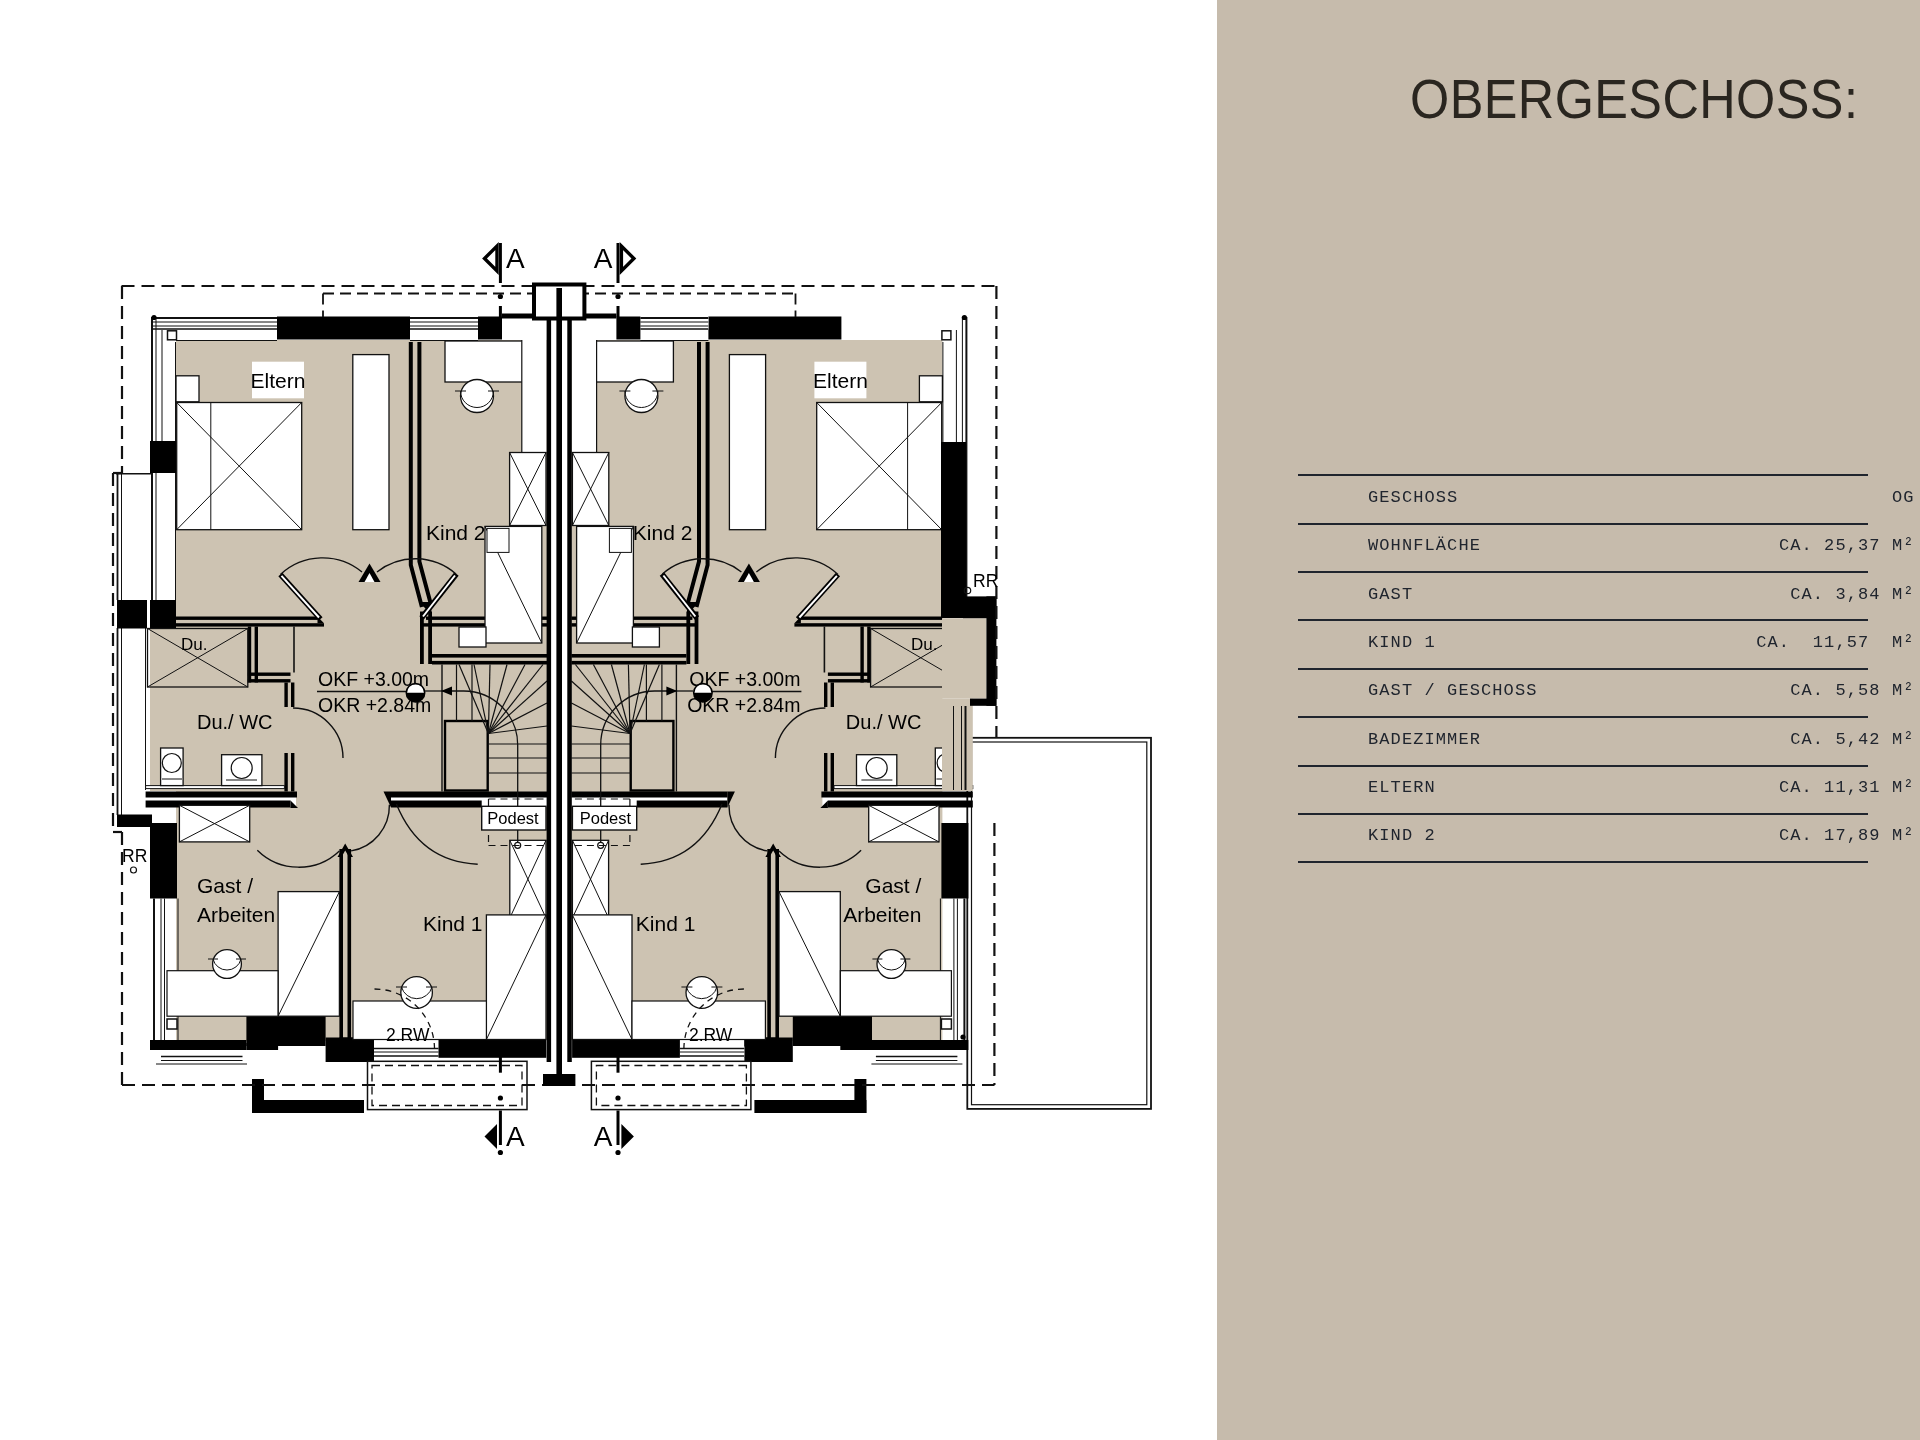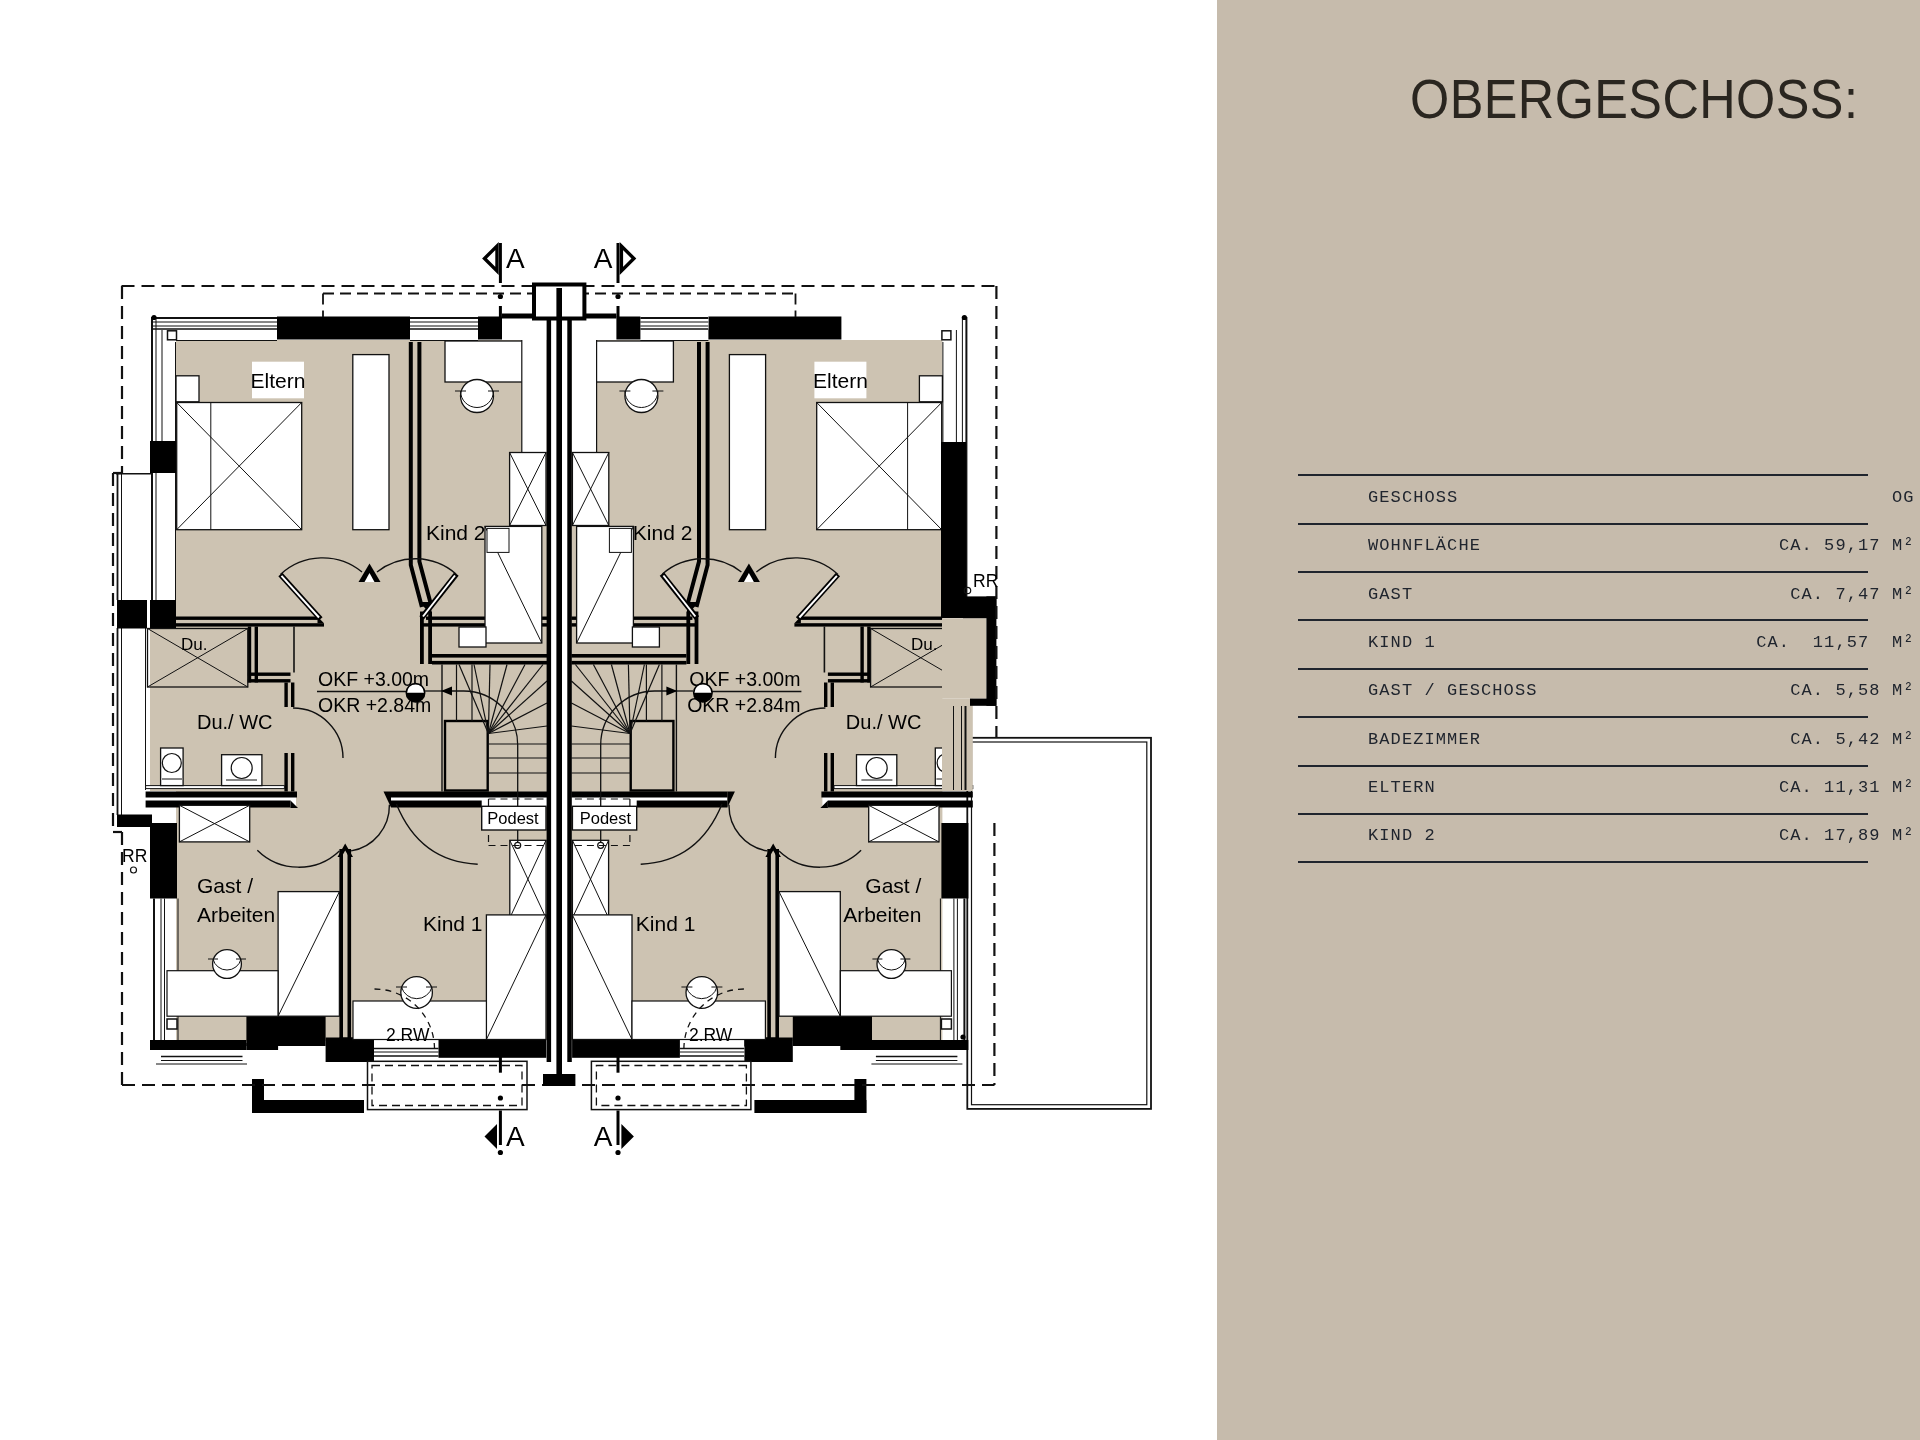--- a/index.html
+++ b/index.html
@@ -19,28 +19,28 @@
 
 <div class="tr" style="top:487.7px">
     <span class="tl">GESCHOSS</span>
     <span class="tv">OG</span>
   </div>
 
 <div class="hl" style="top:522.6px"></div>
 
 <div class="tr" style="top:536.1px">
     <span class="tl">WOHNFLÄCHE</span>
-    <span class="tv">CA. 59,17 M²</span>
+    <span class="tv">CA. 25,37 M²</span>
   </div>
 
 <div class="hl" style="top:571.0px"></div>
 
 <div class="tr" style="top:584.5px">
     <span class="tl">GAST</span>
-    <span class="tv">CA. 7,47 M²</span>
+    <span class="tv">CA. 3,84 M²</span>
   </div>
 
 <div class="hl" style="top:619.3px"></div>
 
 <div class="tr" style="top:632.8px">
     <span class="tl">KIND 1</span>
     <span class="tv">CA.&nbsp; 11,57&nbsp; M²</span>
   </div>
 
 <div class="hl" style="top:667.7px"></div>

